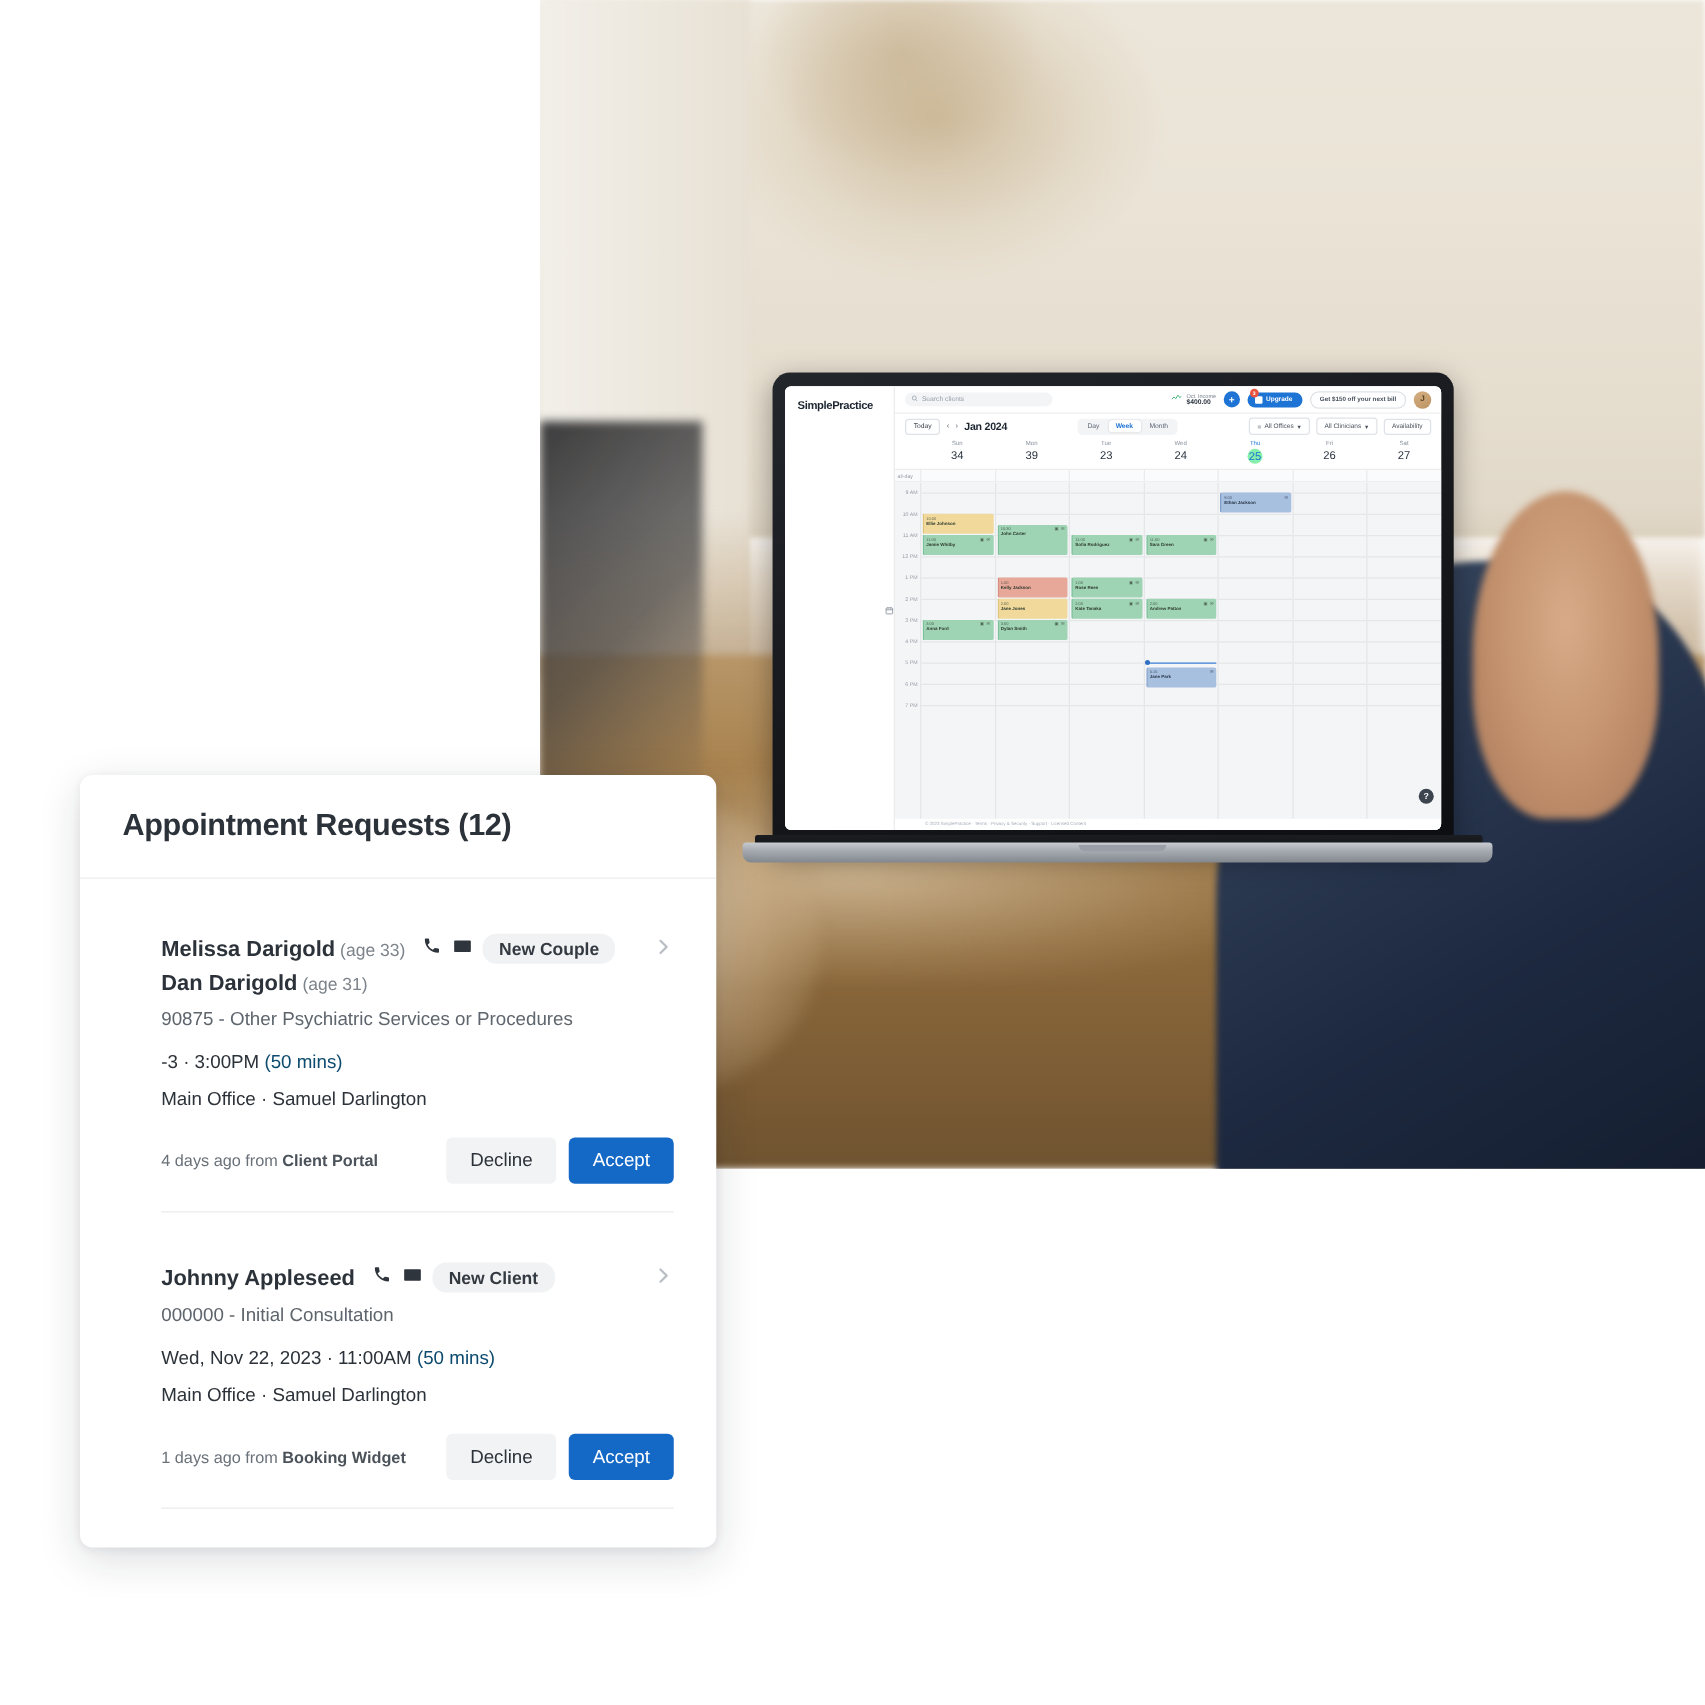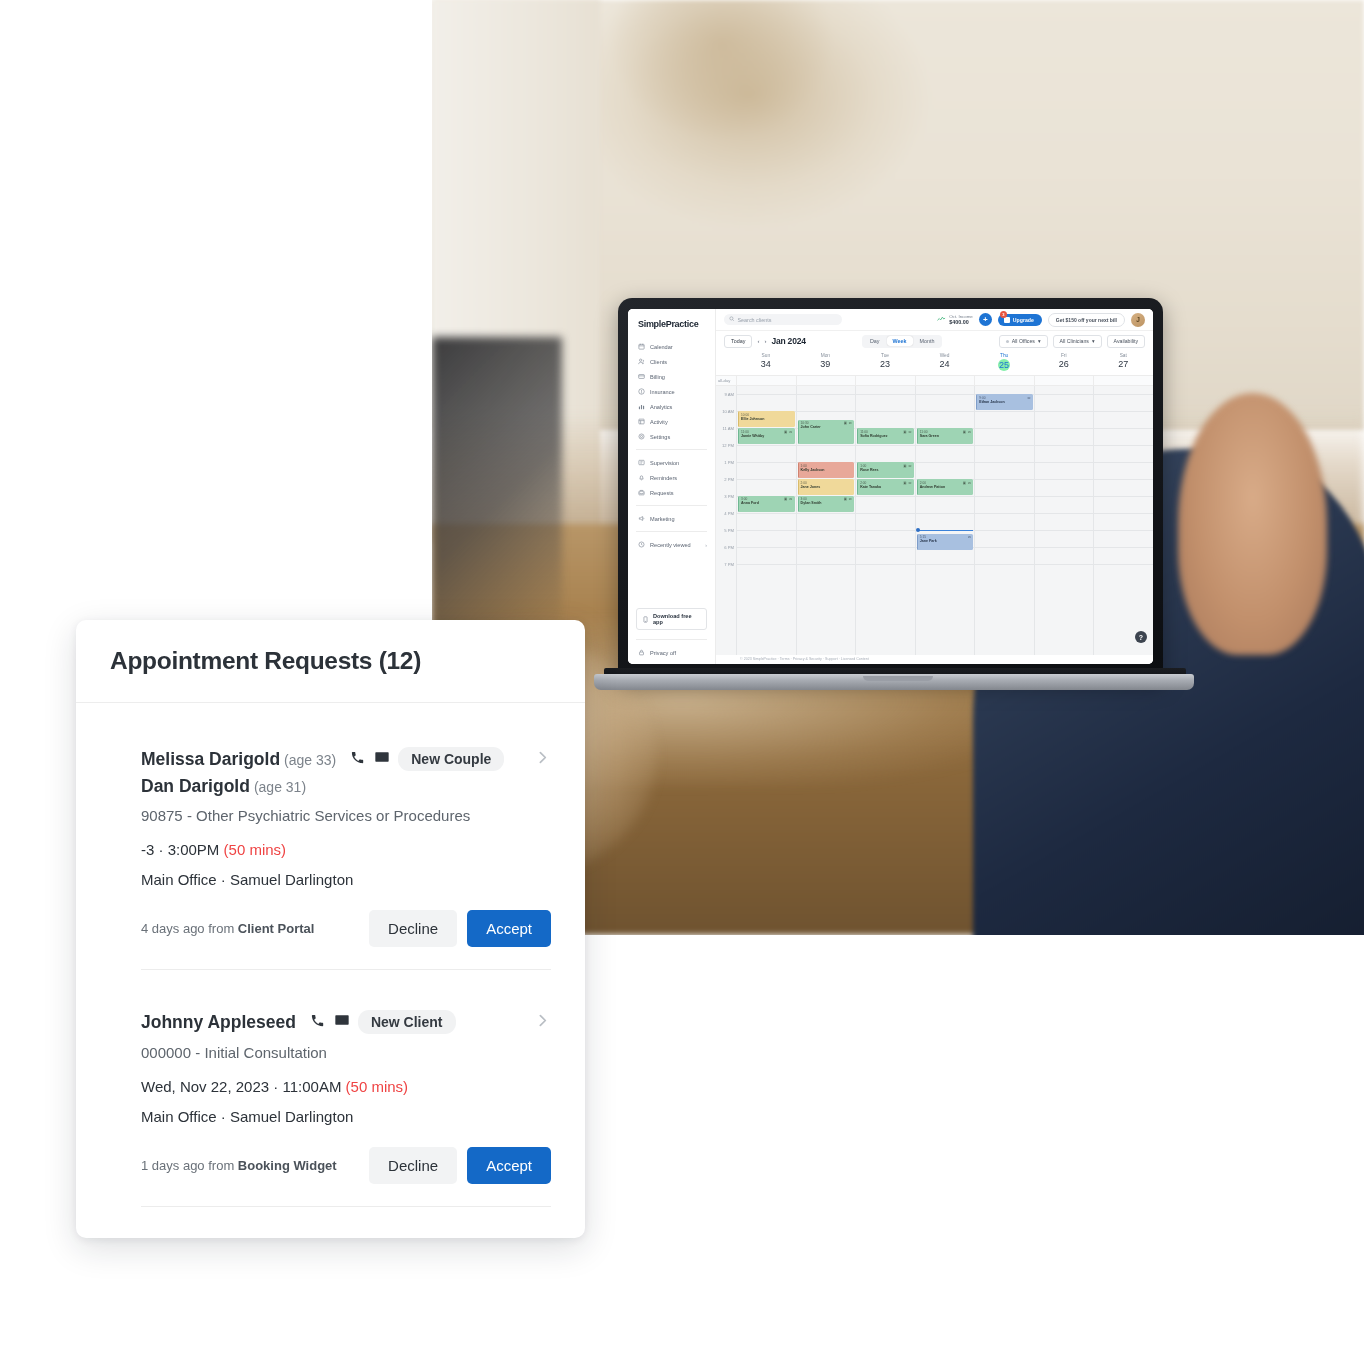--- a/index.html
+++ b/index.html
@@ -102,21 +102,21 @@
   .laptop-notch {
     position: absolute; left: 50%; top: 378px; transform: translateX(-50%);
     width: 70px; height: 5px; background: #9a9ea6; border-radius: 0 0 5px 5px;
   }
   .laptop-blur { filter: blur(0.55px); }
 
   
   .app { position: absolute; inset: 0; display: flex; background: #ffffff; font-size: 5px; color: #3f4652; }
   .app-side {
     width: 88px; background: #ffffff; border-right: 1px solid #ececec;
-    display: flex; flex-direction: column; padding: 8px 0 4px 0;
+    display: flex; flex-direction: row; padding: 8px 0 4px 0;
   }
   .app-logo { font-size: 9px; font-weight: 700; color: #1b2430; padding: 2px 0 10px 10px; letter-spacing: -0.3px; }
   .side-item { display: flex; align-items: center; gap: 5px; padding: 4px 0 4px 10px; color: #5b6472; font-size: 5.6px; }
   .side-ico { width: 7px; height: 7px; flex: 0 0 7px; color: #7b8490; }
   .side-ico svg { width: 7px; height: 7px; display: block; }
   .side-sep { height: 1px; background: #ececec; margin: 5px 8px; }
   .side-spacer { flex: 1 1 auto; }
   .side-chev { margin-left: auto; margin-right: 8px; font-size: 5px; color: #9aa2ad; }
   .side-app-btn {
     margin: 4px 8px; padding: 4px 5px; border: 1px solid #e2e4e7; border-radius: 3px;
@@ -211,21 +211,21 @@
   .selbar::before { content:''; position: absolute; left: -1px; top: -1.5px; width: 4px; height: 4px; background:#2f6fc4; border-radius: 50%; }
   .help-fab {
     position: absolute; right: 6px; bottom: 12px; width: 12px; height: 12px;
     border-radius: 50%; background: #3c444f; color: #fff; font-size: 7px; font-weight: 700;
     display: flex; align-items: center; justify-content: center;
   }
   .app-foot { height: 9px; font-size: 3.6px; color: #a6adb7; padding: 2px 0 0 24px; background:#fff; }
 
   
   .req-card {
-    position: absolute; left: 76px; top: 620px; width: 509px; height: 618px;
+    position: absolute; left: 64px; top: 620px; width: 509px; height: 618px;
     background: #ffffff; border-radius: 10px;
     box-shadow: 0 10px 34px rgba(20,28,45,0.14), 0 2px 8px rgba(20,28,45,0.07);
     overflow: hidden;
   }
   .req-head {
     height: 83px; display: flex; align-items: center;
     padding: 0 34px; border-bottom: 1px solid #ededed;
   }
   .req-title { font-size: 24.5px; font-weight: 700; color: #2c3239; letter-spacing: -0.3px; }
   .req-body { padding: 0 34px; margin-left: 31px; }
@@ -237,21 +237,21 @@
   .req-icons { display: flex; align-items: center; gap: 9px; margin-left: 6px; }
   .ico-phone, .ico-mail { color: #2f353c; display: block; }
   .badge {
     background: #f1f2f3; color: #343a41; border-radius: 11px;
     padding: 4px 13px; font-size: 14px; font-weight: 600; white-space: nowrap;
   }
   .chev-r { margin-left: auto; color: #b9bec4; font-size: 20px; line-height: 1; }
   .req-name2 { font-size: 17.5px; font-weight: 700; color: #2c3239; margin-top: 5px; }
   .req-sub { font-size: 15px; color: #5e656d; margin-top: 10px; }
   .req-when { font-size: 15px; color: #2c3239; margin-top: 17px; }
-  .req-when .mins { color: #ef4444; }
+  .req-when .mins { color: #0c4a6e; }
   .req-where { font-size: 15px; color: #2c3239; margin-top: 13px; }
   .req-foot { display: flex; align-items: center; margin-top: 22px; padding-bottom: 22px; }
   .req-ago { font-size: 13px; color: #6a7179; }
   .req-ago b { font-weight: 600; color: #4b525a; }
   .btns { margin-left: auto; display: flex; gap: 10px; }
   .btn-decline {
     background: #f2f3f4; color: #2c3239; border: none; border-radius: 5px;
     padding: 10px 19px; font-size: 15px; font-family: inherit; font-weight: 400;
   }
   .btn-accept {

